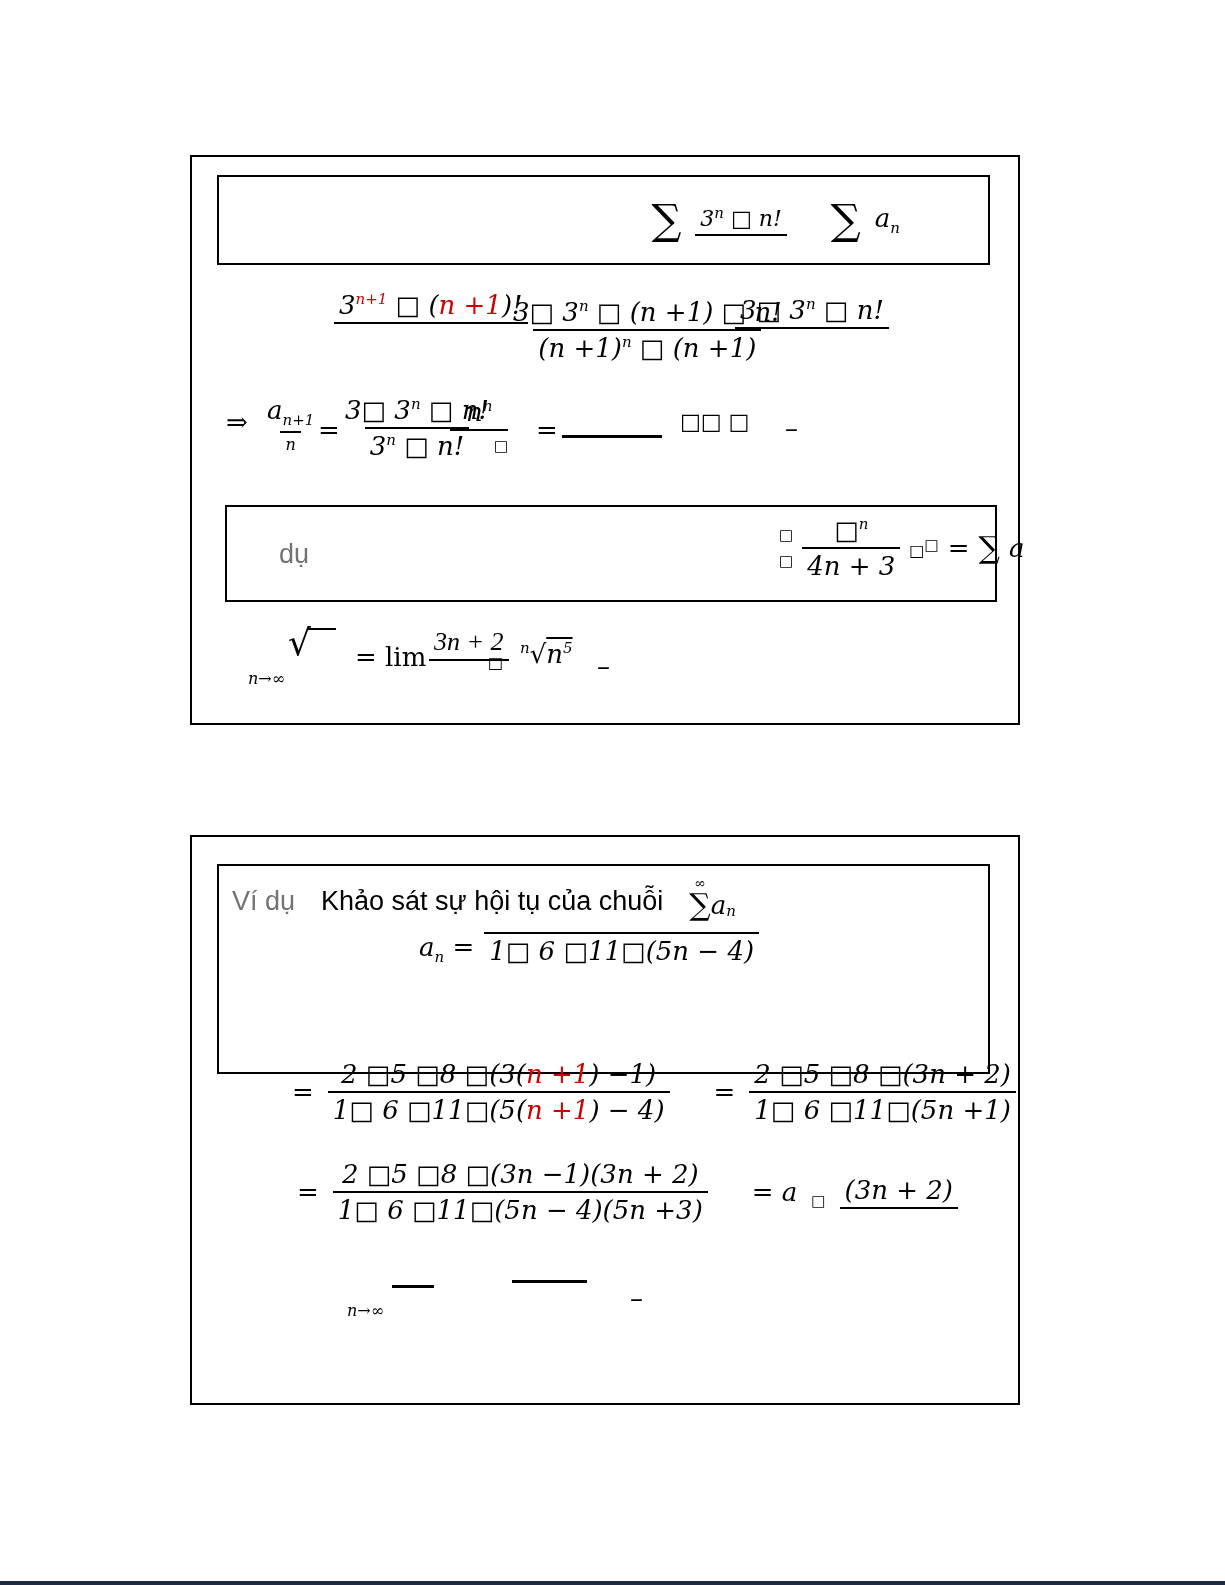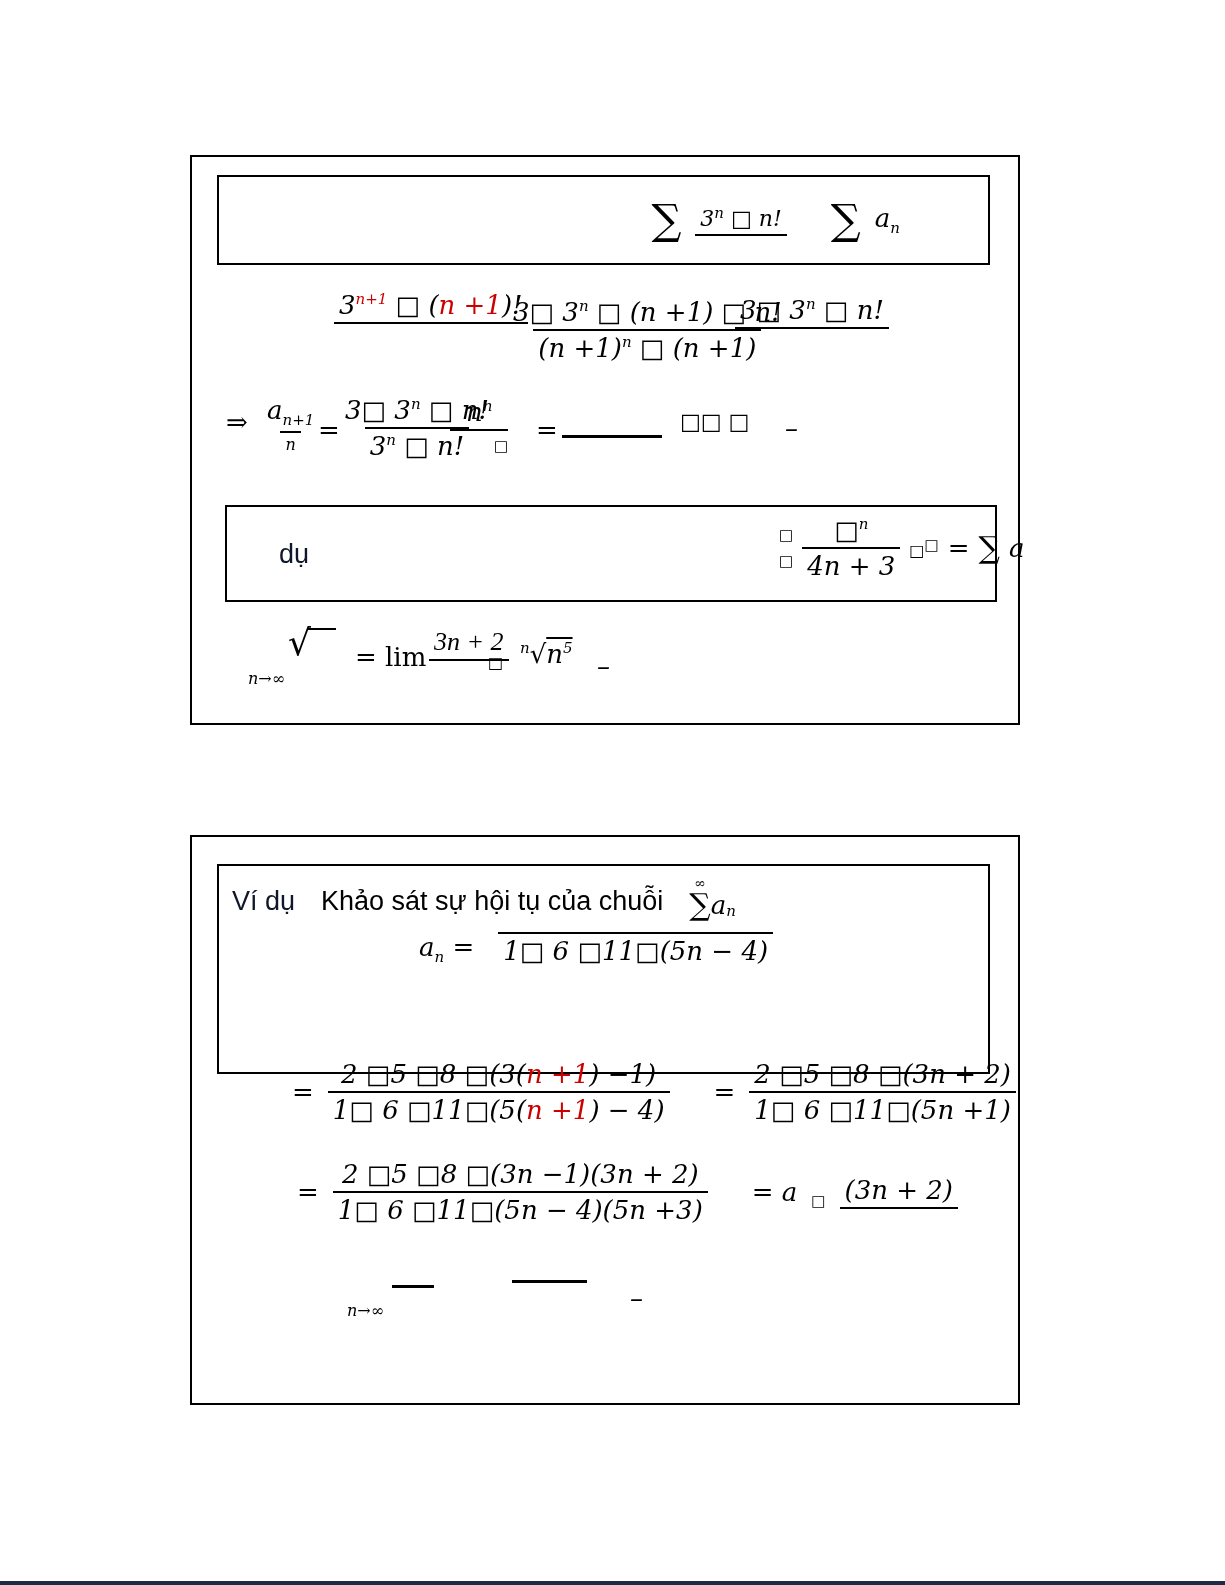--- a/index.html
+++ b/index.html
@@ -12,21 +12,21 @@
   .math{font-family:"DejaVu Serif","DejaVu Sans",serif;font-style:italic;font-size:26px;color:#000;white-space:nowrap;}
   .math sup{font-size:15px;font-style:italic;}
   .math sub{font-size:15px;font-style:italic;}
   .upright{font-style:normal;}
   .frac{display:inline-flex;flex-direction:column;align-items:center;text-align:center;vertical-align:middle;}
   .frac>.num{padding:0 5px 2px;}
   .frac>.den{border-top:2px solid #000;padding:2px 5px 0;}
   .frac.noden>.num{border-bottom:2px solid #000;}
   .widebar>.num{padding:0 16px 2px;}
   .red{color:#cc0000;}
-  .teal{color:#0f172a;font-family:"Liberation Sans",sans-serif;font-style:normal;}
+  .teal{color:#737373;font-family:"Liberation Sans",sans-serif;font-style:normal;}
   .sigma{font-size:42px;font-style:normal;line-height:1;}
   .sigma-mid{font-size:30px;font-style:normal;line-height:1;}
   .bar{display:inline-block;height:2.5px;background:#000;}
   .small{font-size:16px;}
   .tiny{font-size:10px;}
   .oline{text-decoration:overline;}
   .lowbox{font-size:15px;font-style:normal;vertical-align:-16px;margin-top:18px;}
   .paren-col{display:inline-flex;flex-direction:column;gap:8px;font-style:normal;font-size:15px;justify-content:center;}
   .hdr1-inner{display:flex;height:100%;align-items:center;justify-content:flex-end;padding-right:88px;gap:14px;}
   .hdr1-inner .frac .num{font-size:22px;}
@@ -34,21 +34,21 @@
   .radical{display:inline-flex;align-items:flex-start;}
   .rsign{font-size:36px;line-height:1;font-style:normal;font-family:"DejaVu Serif","DejaVu Sans",serif;}
   .rbar{width:28px;height:24px;border-top:2.5px solid #000;margin-left:-3px;margin-top:3px;}
   .row{display:flex;align-items:center;gap:14px;}
   .eqgap{margin-left:30px;}
   .title-row{display:flex;align-items:flex-start;gap:26px;font-size:27px;}
   .series{margin-top:-10px;display:inline-flex;align-items:flex-end;}
   .sigma-stack{display:inline-flex;flex-direction:column;align-items:center;line-height:1;}
   .sigma-stack .inf{font-size:14px;font-style:normal;}
   .sigma-stack .sig{font-size:30px;font-style:normal;}
-  .defrow{display:flex;align-items:center;gap:24px;}
+  .defrow{display:flex;align-items:center;gap:10px;}
   .bottom-strip{position:absolute;left:0;bottom:0;width:100%;height:4px;background:#1f2a44;}
 </style>
 </head>
 <body>
 
 <div class="page">
 
   <section class="slide" style="left:190px;top:155px;">
 
     <div class="ibox" style="left:25px;top:18px;width:773px;height:90px;">

